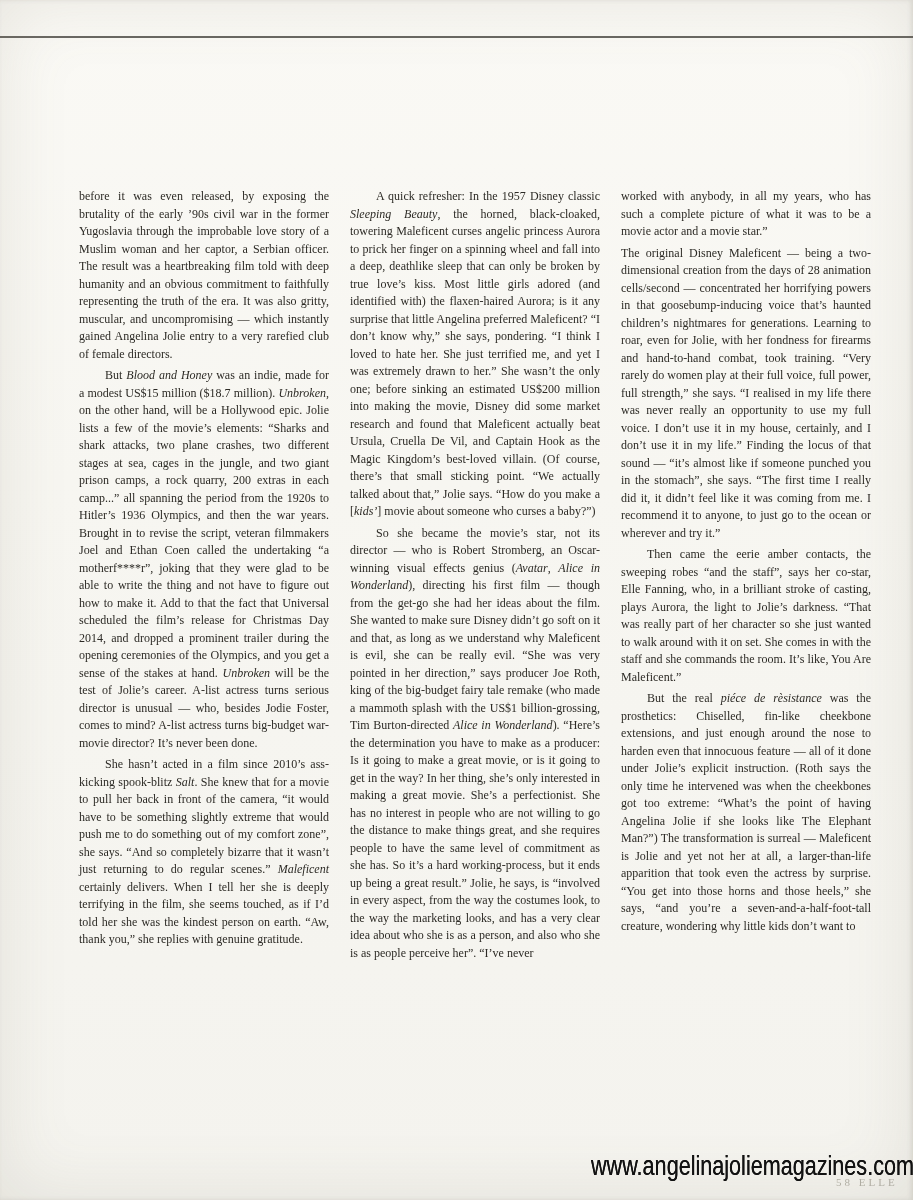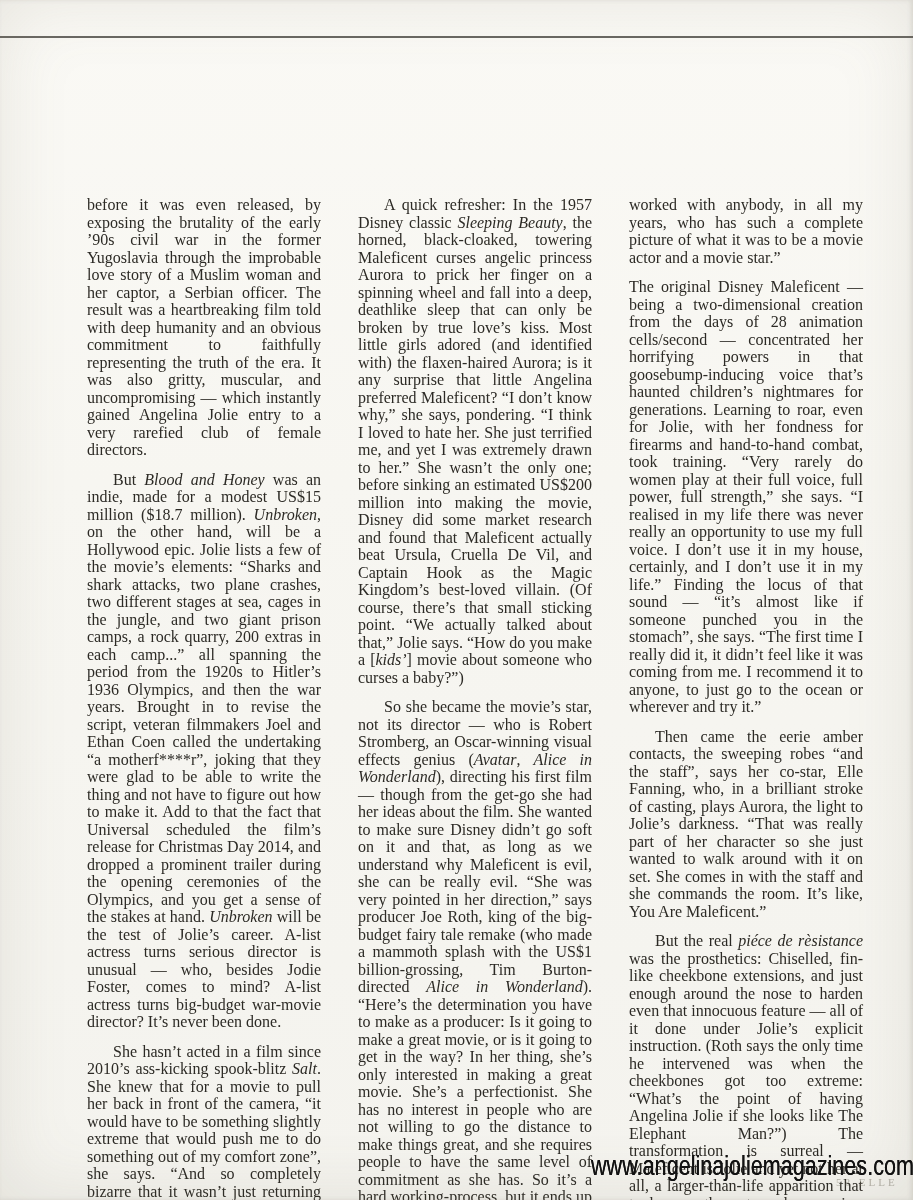--- a/index.html
+++ b/index.html
@@ -19,22 +19,22 @@
   .top-rule{
     position:absolute;top:36px;left:0;width:913px;height:2px;
     background:#4b4843;opacity:.82;
   }
   .columns{
     position:absolute;left:75px;top:184px;width:800px;
     display:flex;gap:13px;
   }
   .column{flex:1;min-width:0;}
   .para{
-    margin:12px;
-    font-size:16px;line-height:17.5px;
+    margin:4px;
+    font-size:12px;line-height:17.5px;
     text-align:justify;color:#2c2a25;
   }
   .para.indent{text-indent:26px;}
   .it{font-style:italic;}
   .section-heading{
     margin:7px 0 3px;padding:0;
     font-family:"Liberation Sans","DejaVu Sans",sans-serif;
     font-weight:500;font-size:21.5px;line-height:23px;color:#27251f;
   }
   .squeeze{display:inline-block;transform:scaleX(.78);transform-origin:0 60%;white-space:nowrap;letter-spacing:.5px;}

